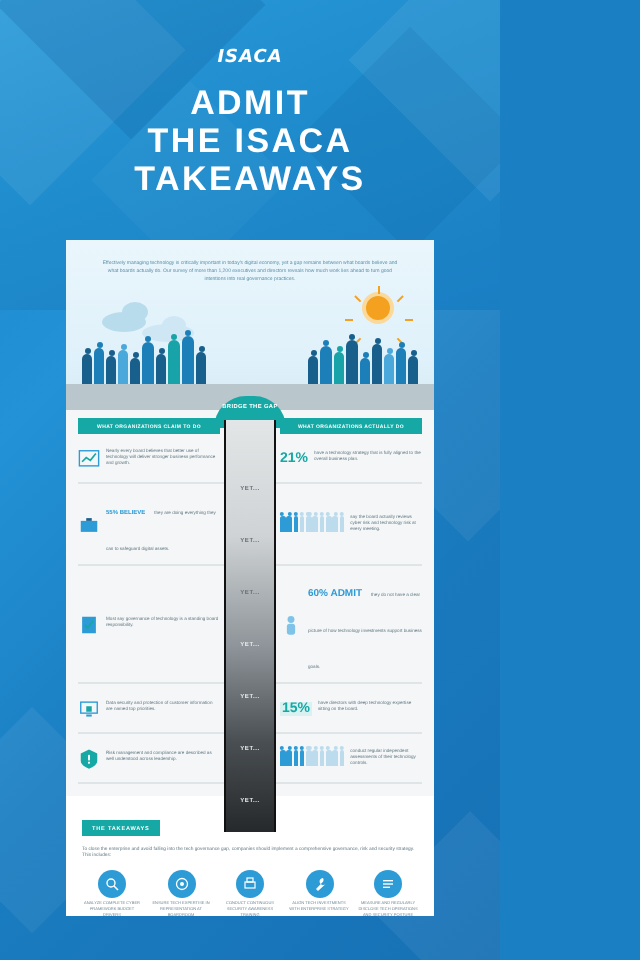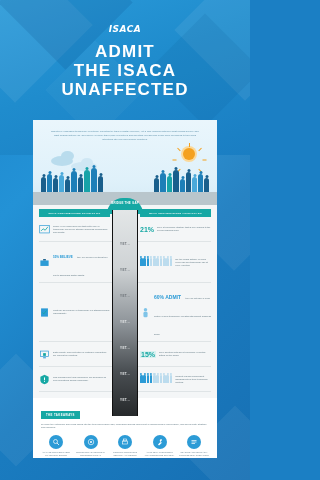--- a/index.html
+++ b/index.html
@@ -320,21 +320,21 @@
     <div class="hero-facet2" style="right:5px;top:30px;width:80px;height:80px;opacity:.6;"></div>
     <div class="hero-facet" style="left:60px;top:55px;width:70px;height:70px;opacity:.5;"></div>
 
     <div id="logo">
       <span class="mark">ISACA</span>
     </div>
 
     <div id="hero-title">
       <div>ADMIT</div>
       <div>THE ISACA</div>
-      <div>UNAFFECTED</div>
+      <div>TAKEAWAYS</div>
     </div>
 
   </div>
 
   <div id="card">
 
     <div id="scene">
       <div id="intro">Effectively managing technology is critically important in today's digital economy, yet a gap remains between what boards believe and what boards actually do. Our survey of more than 1,200 executives and directors reveals how much work lies ahead to turn good intentions into real governance practices.</div>
 
       <div class="cloud" style="left:18px;top:36px;width:22px;height:10px;"></div>

